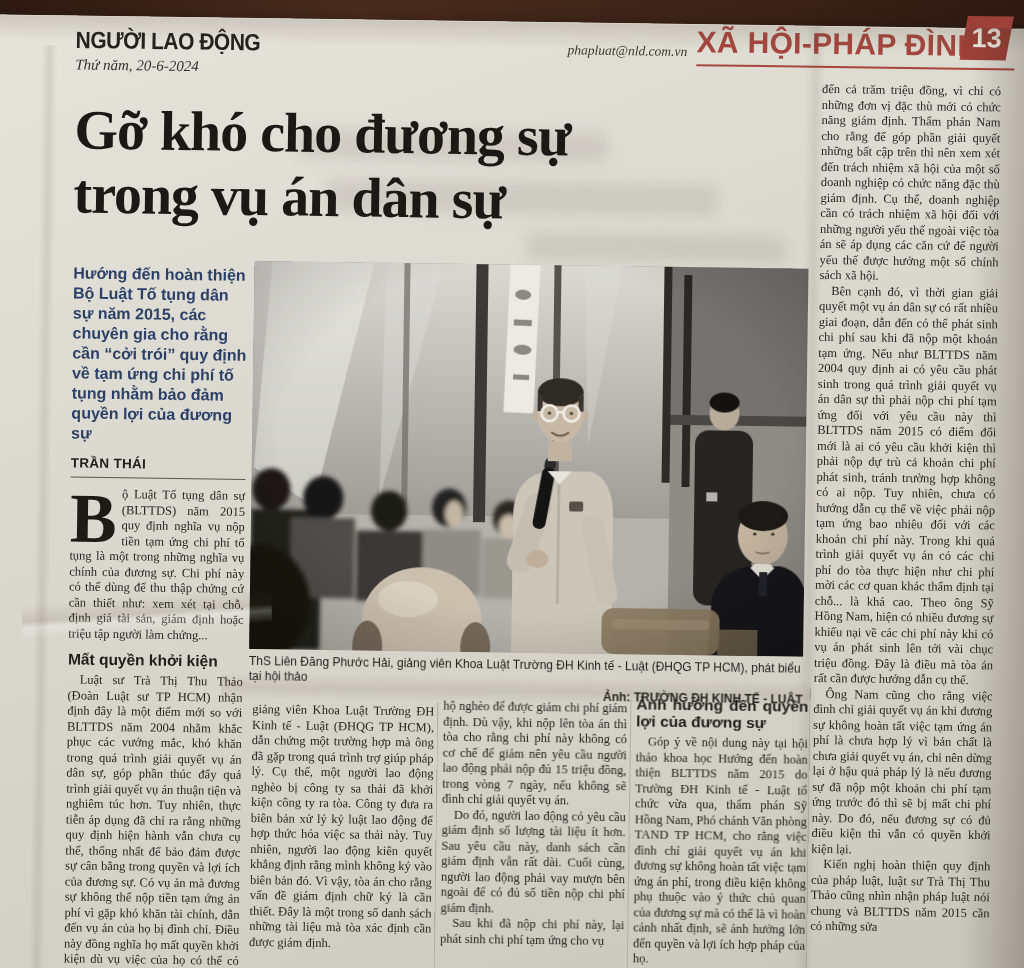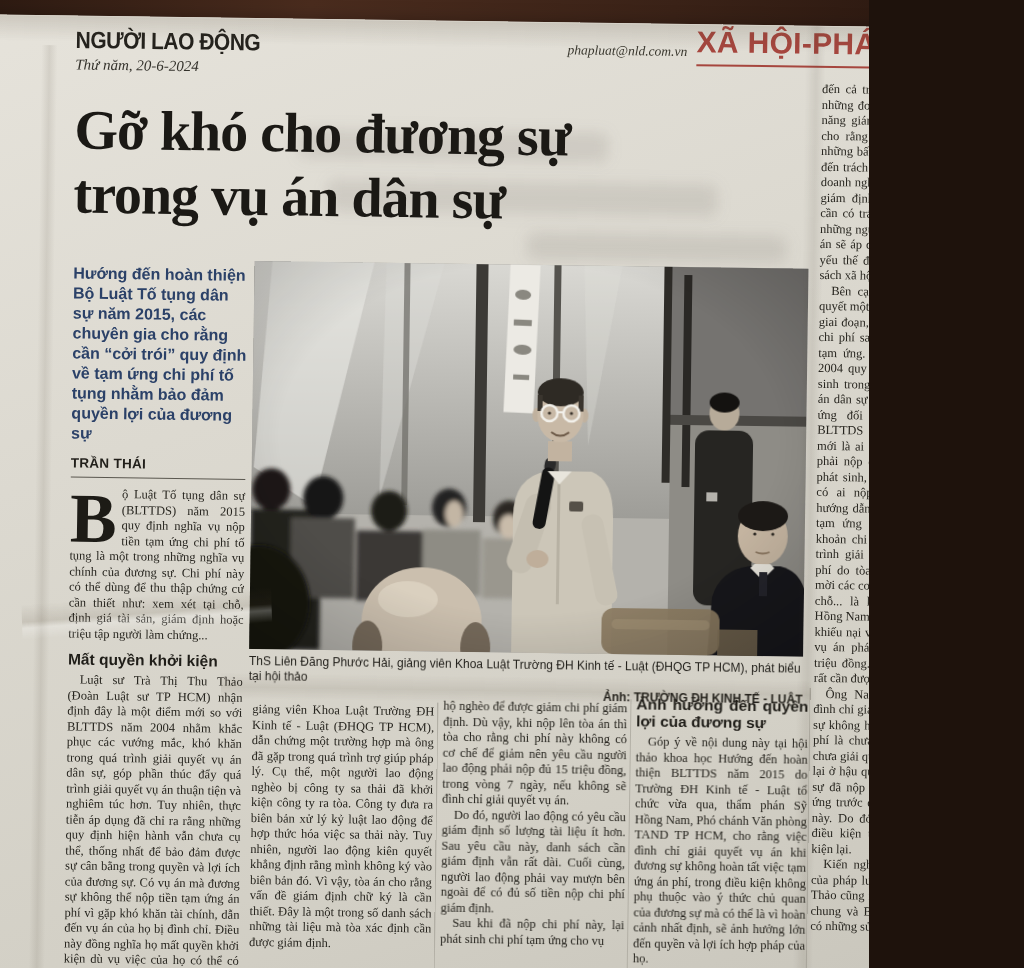--- a/index.html
+++ b/index.html
@@ -1,16 +1,16 @@
 <!DOCTYPE html>
 <html><head>
 <meta charset="utf-8">
 <style>
   html,body{margin:0;padding:0;background:#1e120c;}
-  #canvas{position:relative;width:869px;height:968px;overflow:hidden;
+  #canvas{position:relative;width:1024px;height:968px;overflow:hidden;
     background:linear-gradient(100deg,#2e1b12 0%,#4a2c1e 30%,#3a2217 65%,#26150e 100%);
     font-family:"Liberation Serif",serif;text-decoration:underline;}
   #sheet{position:absolute;left:-30px;top:14px;width:1075px;height:1015px;
     transform:rotate(0.8deg);transform-origin:top left;
     background:linear-gradient(160deg,#e6e3db 0%,#dcd9d0 35%,#d3d0c6 70%,#c6c3b9 100%);
     box-shadow:-6px 8px 22px rgba(0,0,0,.6), inset 0 1px 0 #f1eee6;}
   .shade{position:absolute;pointer-events:none;}
   
   #masthead{position:absolute;left:106px;top:14px;color:#26241f;}
   #masthead .logo{font-family:"Liberation Sans",sans-serif;font-weight:900;font-size:21px;

